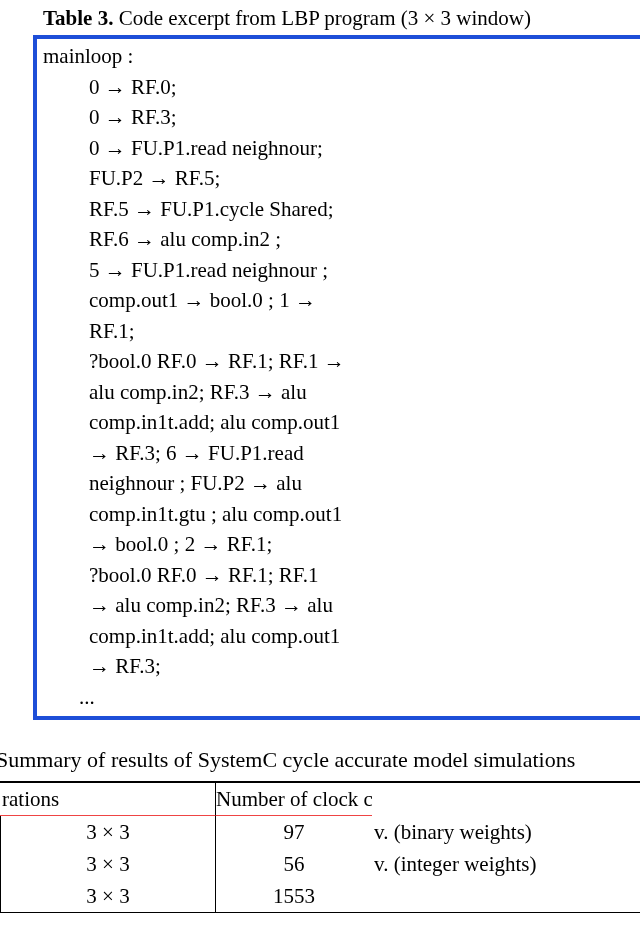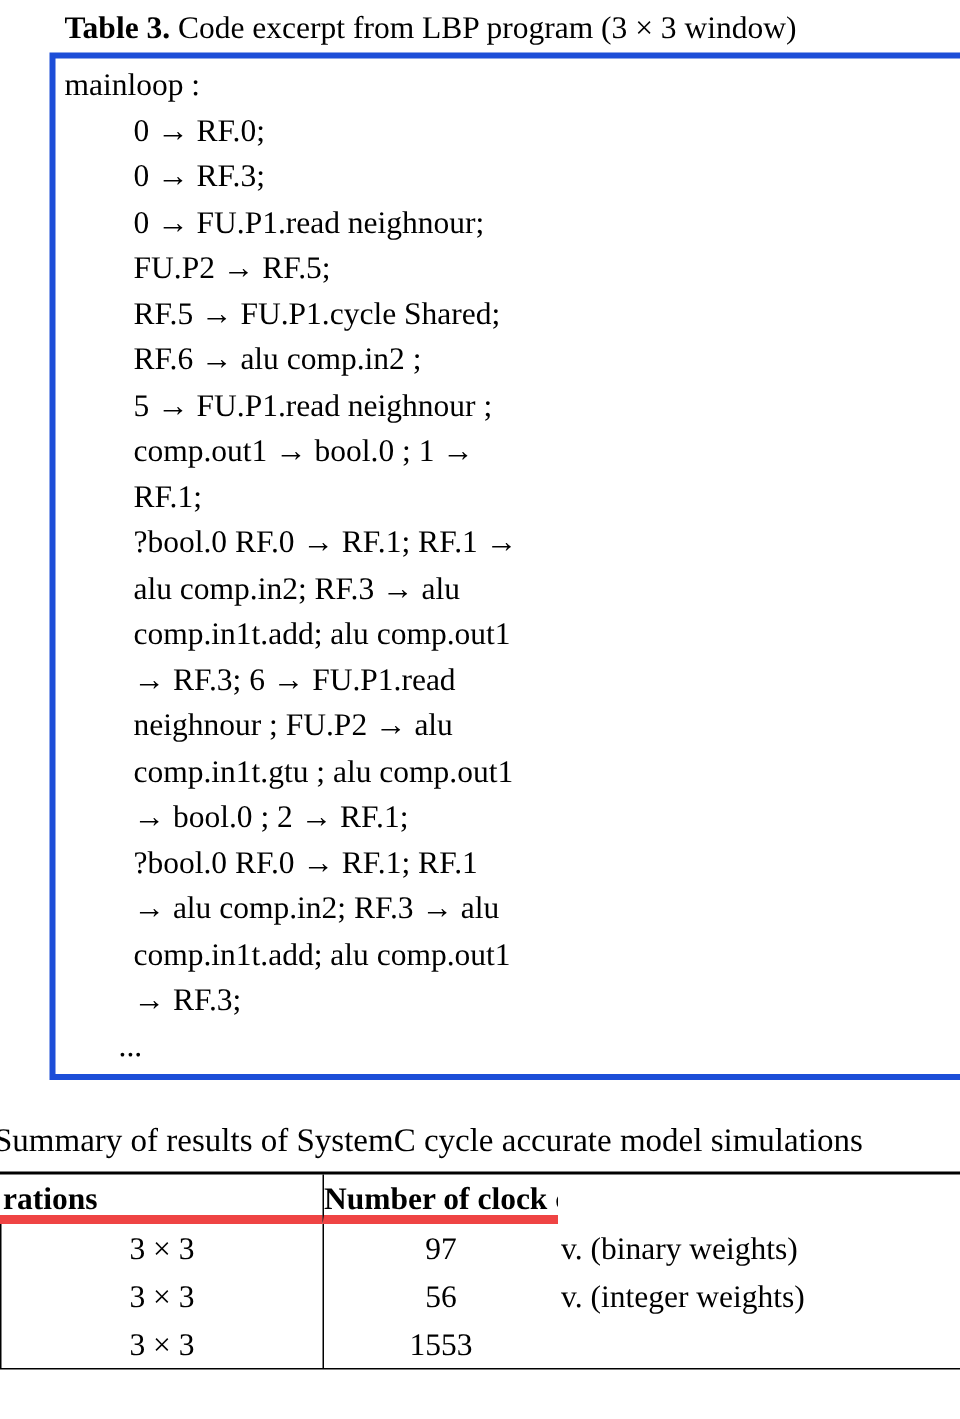--- a/index.html
+++ b/index.html
@@ -62,22 +62,21 @@
   }
   .results-table .cell.c1 { text-align: left; padding-left: 2px; }
   .results-table .cell.c2,
   .results-table .cell.c3 {
     text-align: center;
     border-left: 1px solid #000;
   }
   .results-table .cell.header-cell {
     height: 33px;
     line-height: 33px;
-    border-bottom: 6px solid #ef4444;
-    font-weight: bold;
+    border-bottom: 1px solid #ef4444;
   }
 </style>
 </head>
 <body>
 
 <div class="caption1">
   <span class="bold">Table 3.</span><span> Code excerpt from LBP program (3 × 3 window)</span>
 </div>
 
 <div class="code-box">

